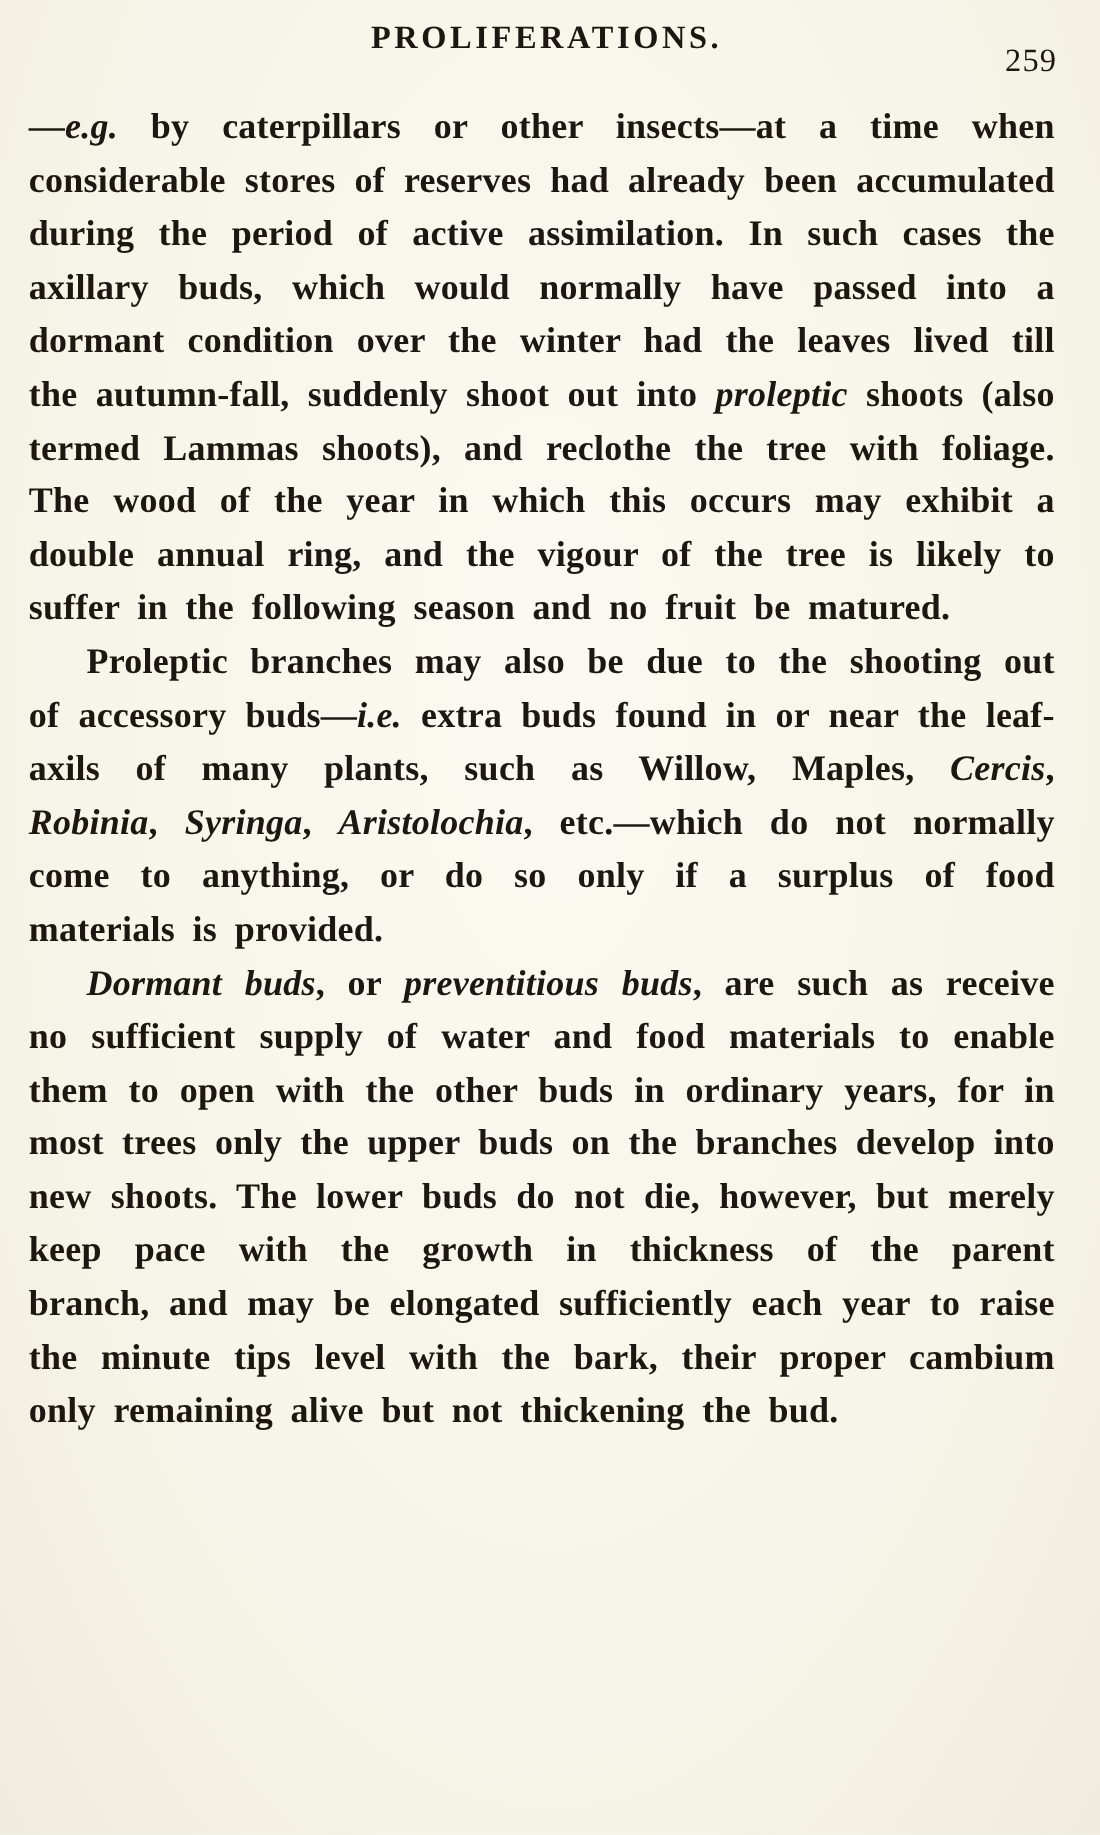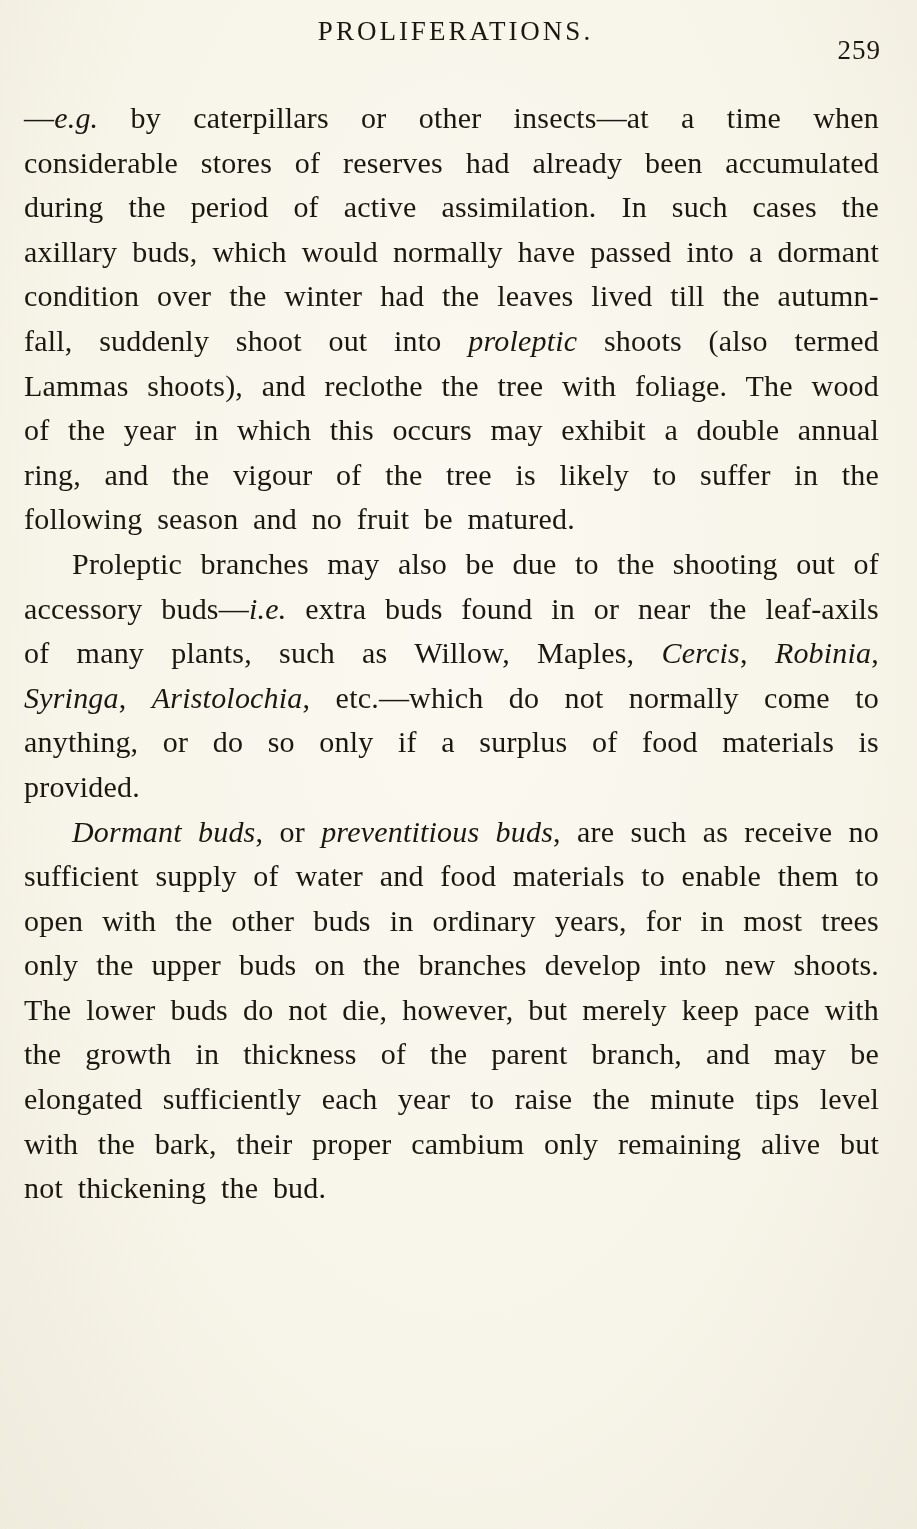--- a/index.html
+++ b/index.html
@@ -24,39 +24,40 @@
     height: 44px;
   }
   .running-title {
     position: absolute;
     left: 0;
     right: 0;
     top: 0;
     text-align: center;
     font-size: 27px;
     letter-spacing: 3px;
-    font-weight: normal;
+    font-weight: bold;
   }
   .page-number {
     position: absolute;
     right: 6px;
     top: 19px;
     font-size: 27px;
     letter-spacing: 1px;
   }
   .page-body {
     position: absolute;
-    top: 96px;
+    top: 84px;
     left: 24px;
     right: 38px;
     font-size: 30px;
     line-height: 44.6px;
     text-align: justify;
     word-spacing: 7px;
     letter-spacing: 0.2px;
+    font-weight: bold;
   }
   .para {
     margin: 0;
     text-indent: 48px;
   }
   .para.flush {
     text-indent: 0;
   }
   .para i {
     font-style: italic;

